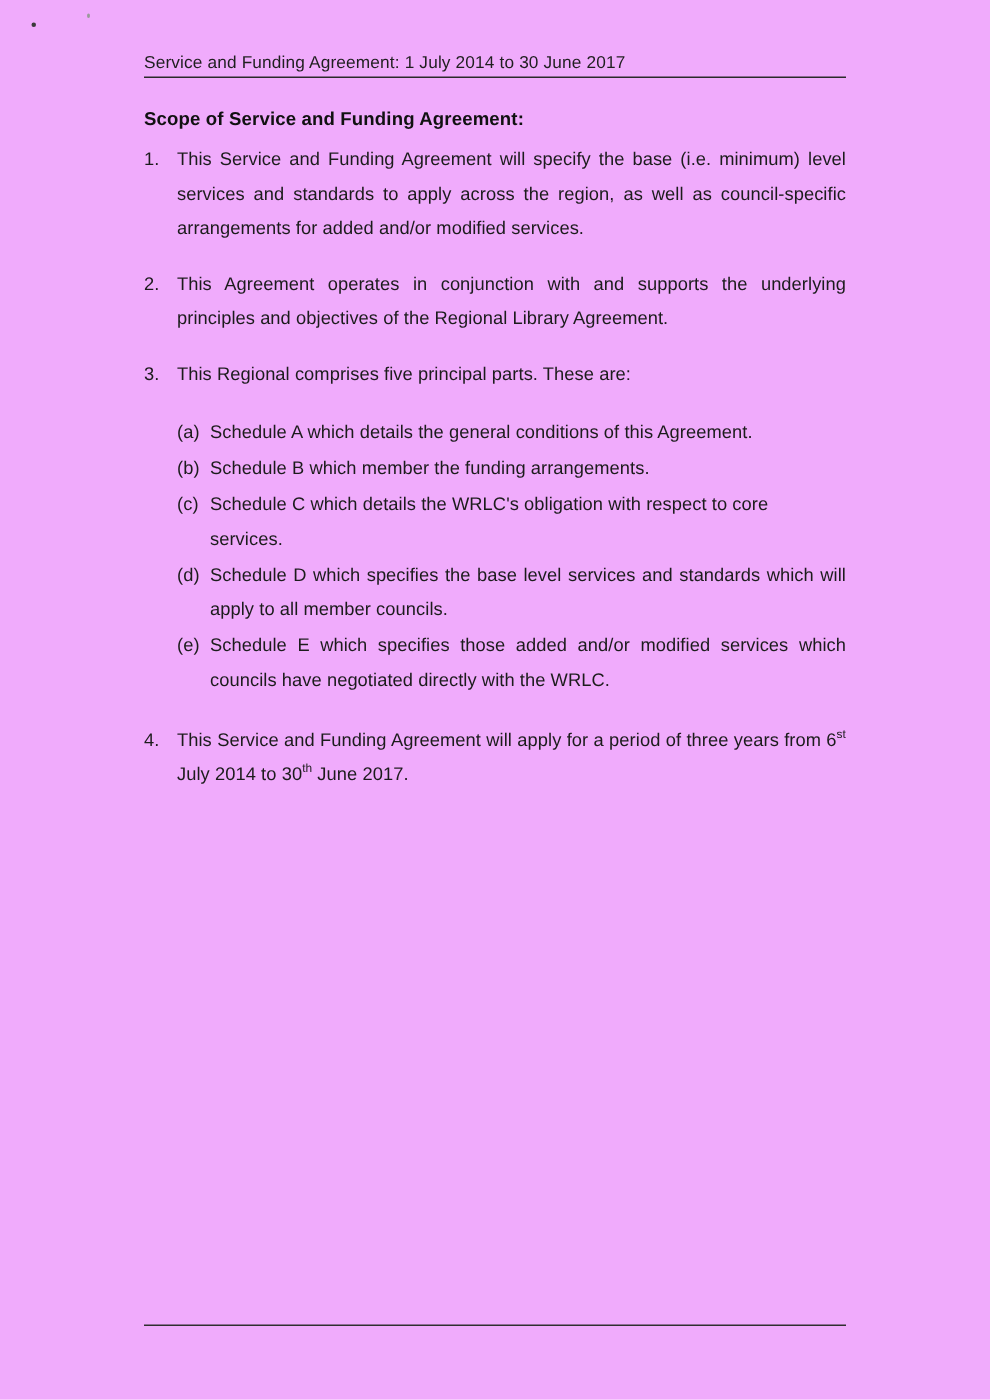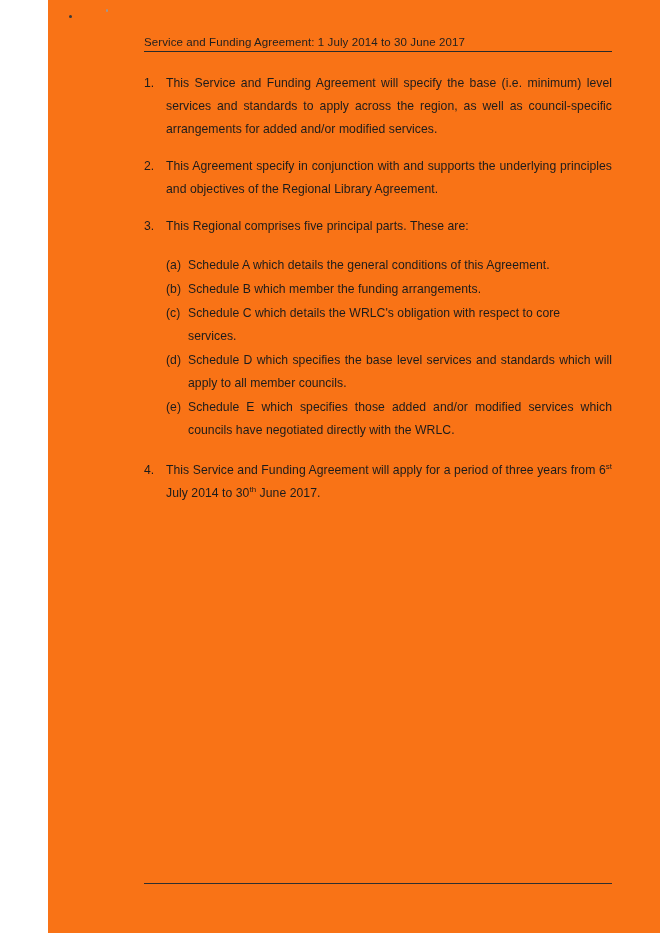--- a/index.html
+++ b/index.html
@@ -12,22 +12,21 @@
     height: 933px;
     position: relative;
     font-family: "Liberation Sans", sans-serif;
     color: #1a1a1a;
     overflow: hidden;
   }
 
   .page {
     position: absolute;
     inset: 0;
-    background: #f97316;
-    margin-left: 48px;
+    background: #f0abfc;
   }
 
   
   .speck {
     position: absolute;
     border-radius: 50%;
     background: #555;
   }
   .speck-a { left: 21px; top: 15px; width: 3px; height: 3px; background: #3a3a3a; }
   .speck-b { left: 58px; top: 9px; width: 2px; height: 3px; background: #9a9a9a; }
@@ -165,29 +164,30 @@
   <div class="speck speck-a"></div>
   <div class="speck speck-b"></div>
 
   <div class="doc-header">
     <div class="header-text">Service and Funding Agreement: 1 July 2014 to 30 June 2017</div>
     <div class="header-rule"></div>
   </div>
 
   <div class="content">
 
+    <h1 class="section-title">Scope of Service and Funding Agreement:</h1>
 
     <div class="num-item">
       <span class="marker">1.</span>
       <span class="body-text">This Service and Funding Agreement will specify the base (i.e. minimum) level services and standards to apply across the region, as well as council-specific arrangements for added and/or modified services.</span>
     </div>
 
     <div class="num-item">
       <span class="marker">2.</span>
-      <span class="body-text">This Agreement specify in conjunction with and supports the underlying principles and objectives of the Regional Library Agreement.</span>
+      <span class="body-text">This Agreement operates in conjunction with and supports the underlying principles and objectives of the Regional Library Agreement.</span>
     </div>
 
     <div class="num-item no-justify">
       <span class="marker">3.</span>
       <span class="body-text">This Regional comprises five principal parts.  These are:</span>
     </div>
 
     <div class="sub-list">
       <div class="sub-item single-line">
         <span class="marker">(a)</span>

